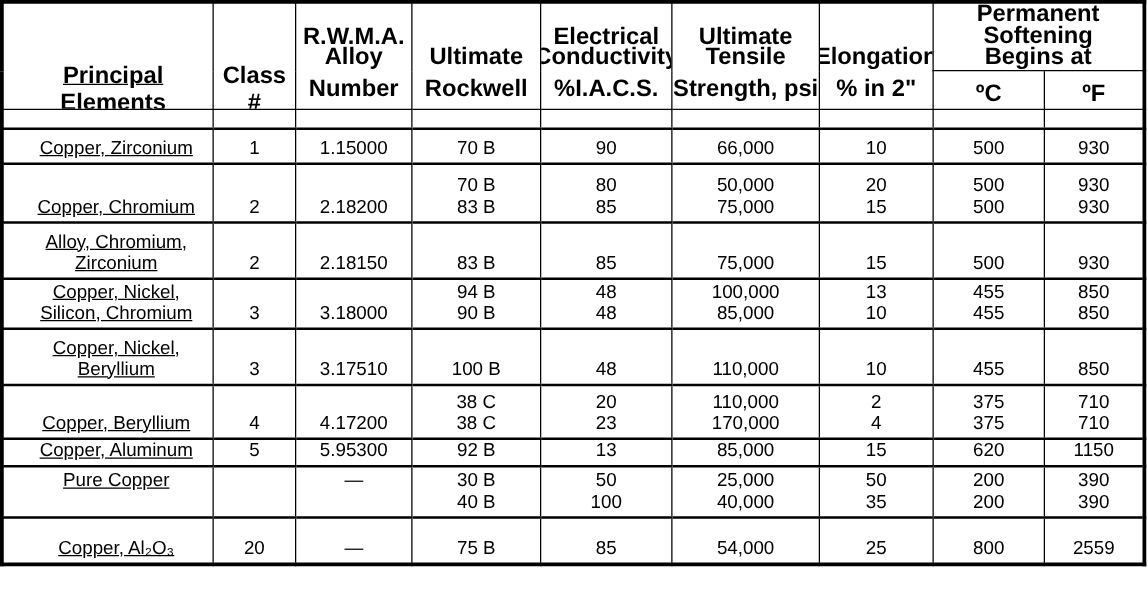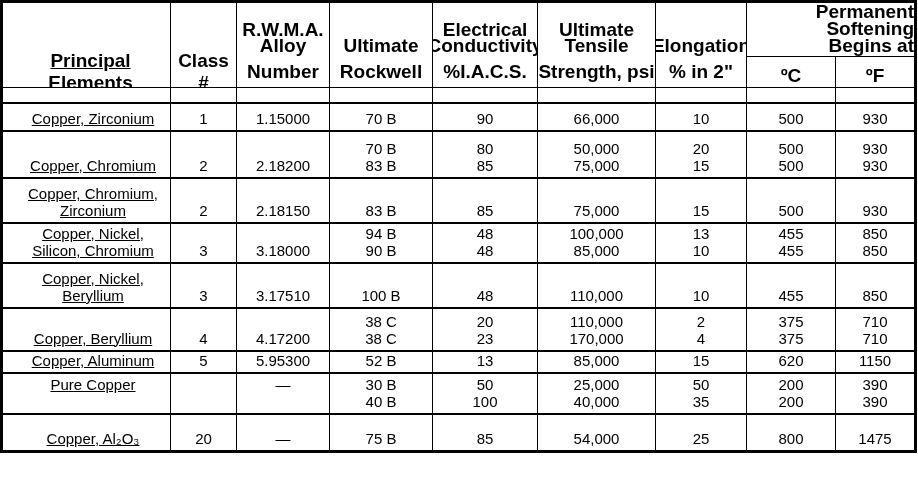--- a/index.html
+++ b/index.html
@@ -48,21 +48,21 @@
   .th-bottom {
     height: 30px;
     display: flex;
     align-items: center;
     justify-content: center;
   }
   .c0h .th-bottom { justify-content: flex-start; padding-left: 8px; text-decoration: underline; }
   .soft-head {
     height: 51px;
     vertical-align: bottom;
-    text-align: right;
+    text-align: center;
     white-space: pre-line;
     line-height: 17px;
     padding-bottom: 2px;
   }
   .hdr-sub th { height: 30px; }
   
   tbody td {
     font-size: 15px;
     line-height: 17px;
     text-align: center;
@@ -193,21 +193,21 @@
         <td class="c5">50,000
 75,000</td>
         <td class="c6">20
 15</td>
         <td class="c7">500
 500</td>
         <td class="c8">930
 930</td>
       </tr>
       <tr>
-        <td class="c0">Copper, Chromium,
+        <td class="c0">Alloy, Chromium,
 Zirconium</td>
         <td class="c1">2</td>
         <td class="c2">2.18150</td>
         <td class="c3">83 B</td>
         <td class="c4">85</td>
         <td class="c5">75,000</td>
         <td class="c6">15</td>
         <td class="c7">500</td>
         <td class="c8">930</td>
       </tr>
@@ -255,21 +255,21 @@
 4</td>
         <td class="c7">375
 375</td>
         <td class="c8">710
 710</td>
       </tr>
       <tr>
         <td class="c0">Copper, Aluminum</td>
         <td class="c1">5</td>
         <td class="c2">5.95300</td>
-        <td class="c3">52 B</td>
+        <td class="c3">92 B</td>
         <td class="c4">13</td>
         <td class="c5">85,000</td>
         <td class="c6">15</td>
         <td class="c7">620</td>
         <td class="c8">1150</td>
       </tr>
       <tr>
         <td class="c0">Pure Copper</td>
         <td class="c1"></td>
         <td class="c2">—</td>
@@ -288,16 +288,16 @@
       </tr>
       <tr>
         <td class="c0">Copper, Al₂O₃</td>
         <td class="c1">20</td>
         <td class="c2">—</td>
         <td class="c3">75 B</td>
         <td class="c4">85</td>
         <td class="c5">54,000</td>
         <td class="c6">25</td>
         <td class="c7">800</td>
-        <td class="c8">1475</td>
+        <td class="c8">2559</td>
       </tr>
     </tbody>
 </table>
 
 </body></html>

